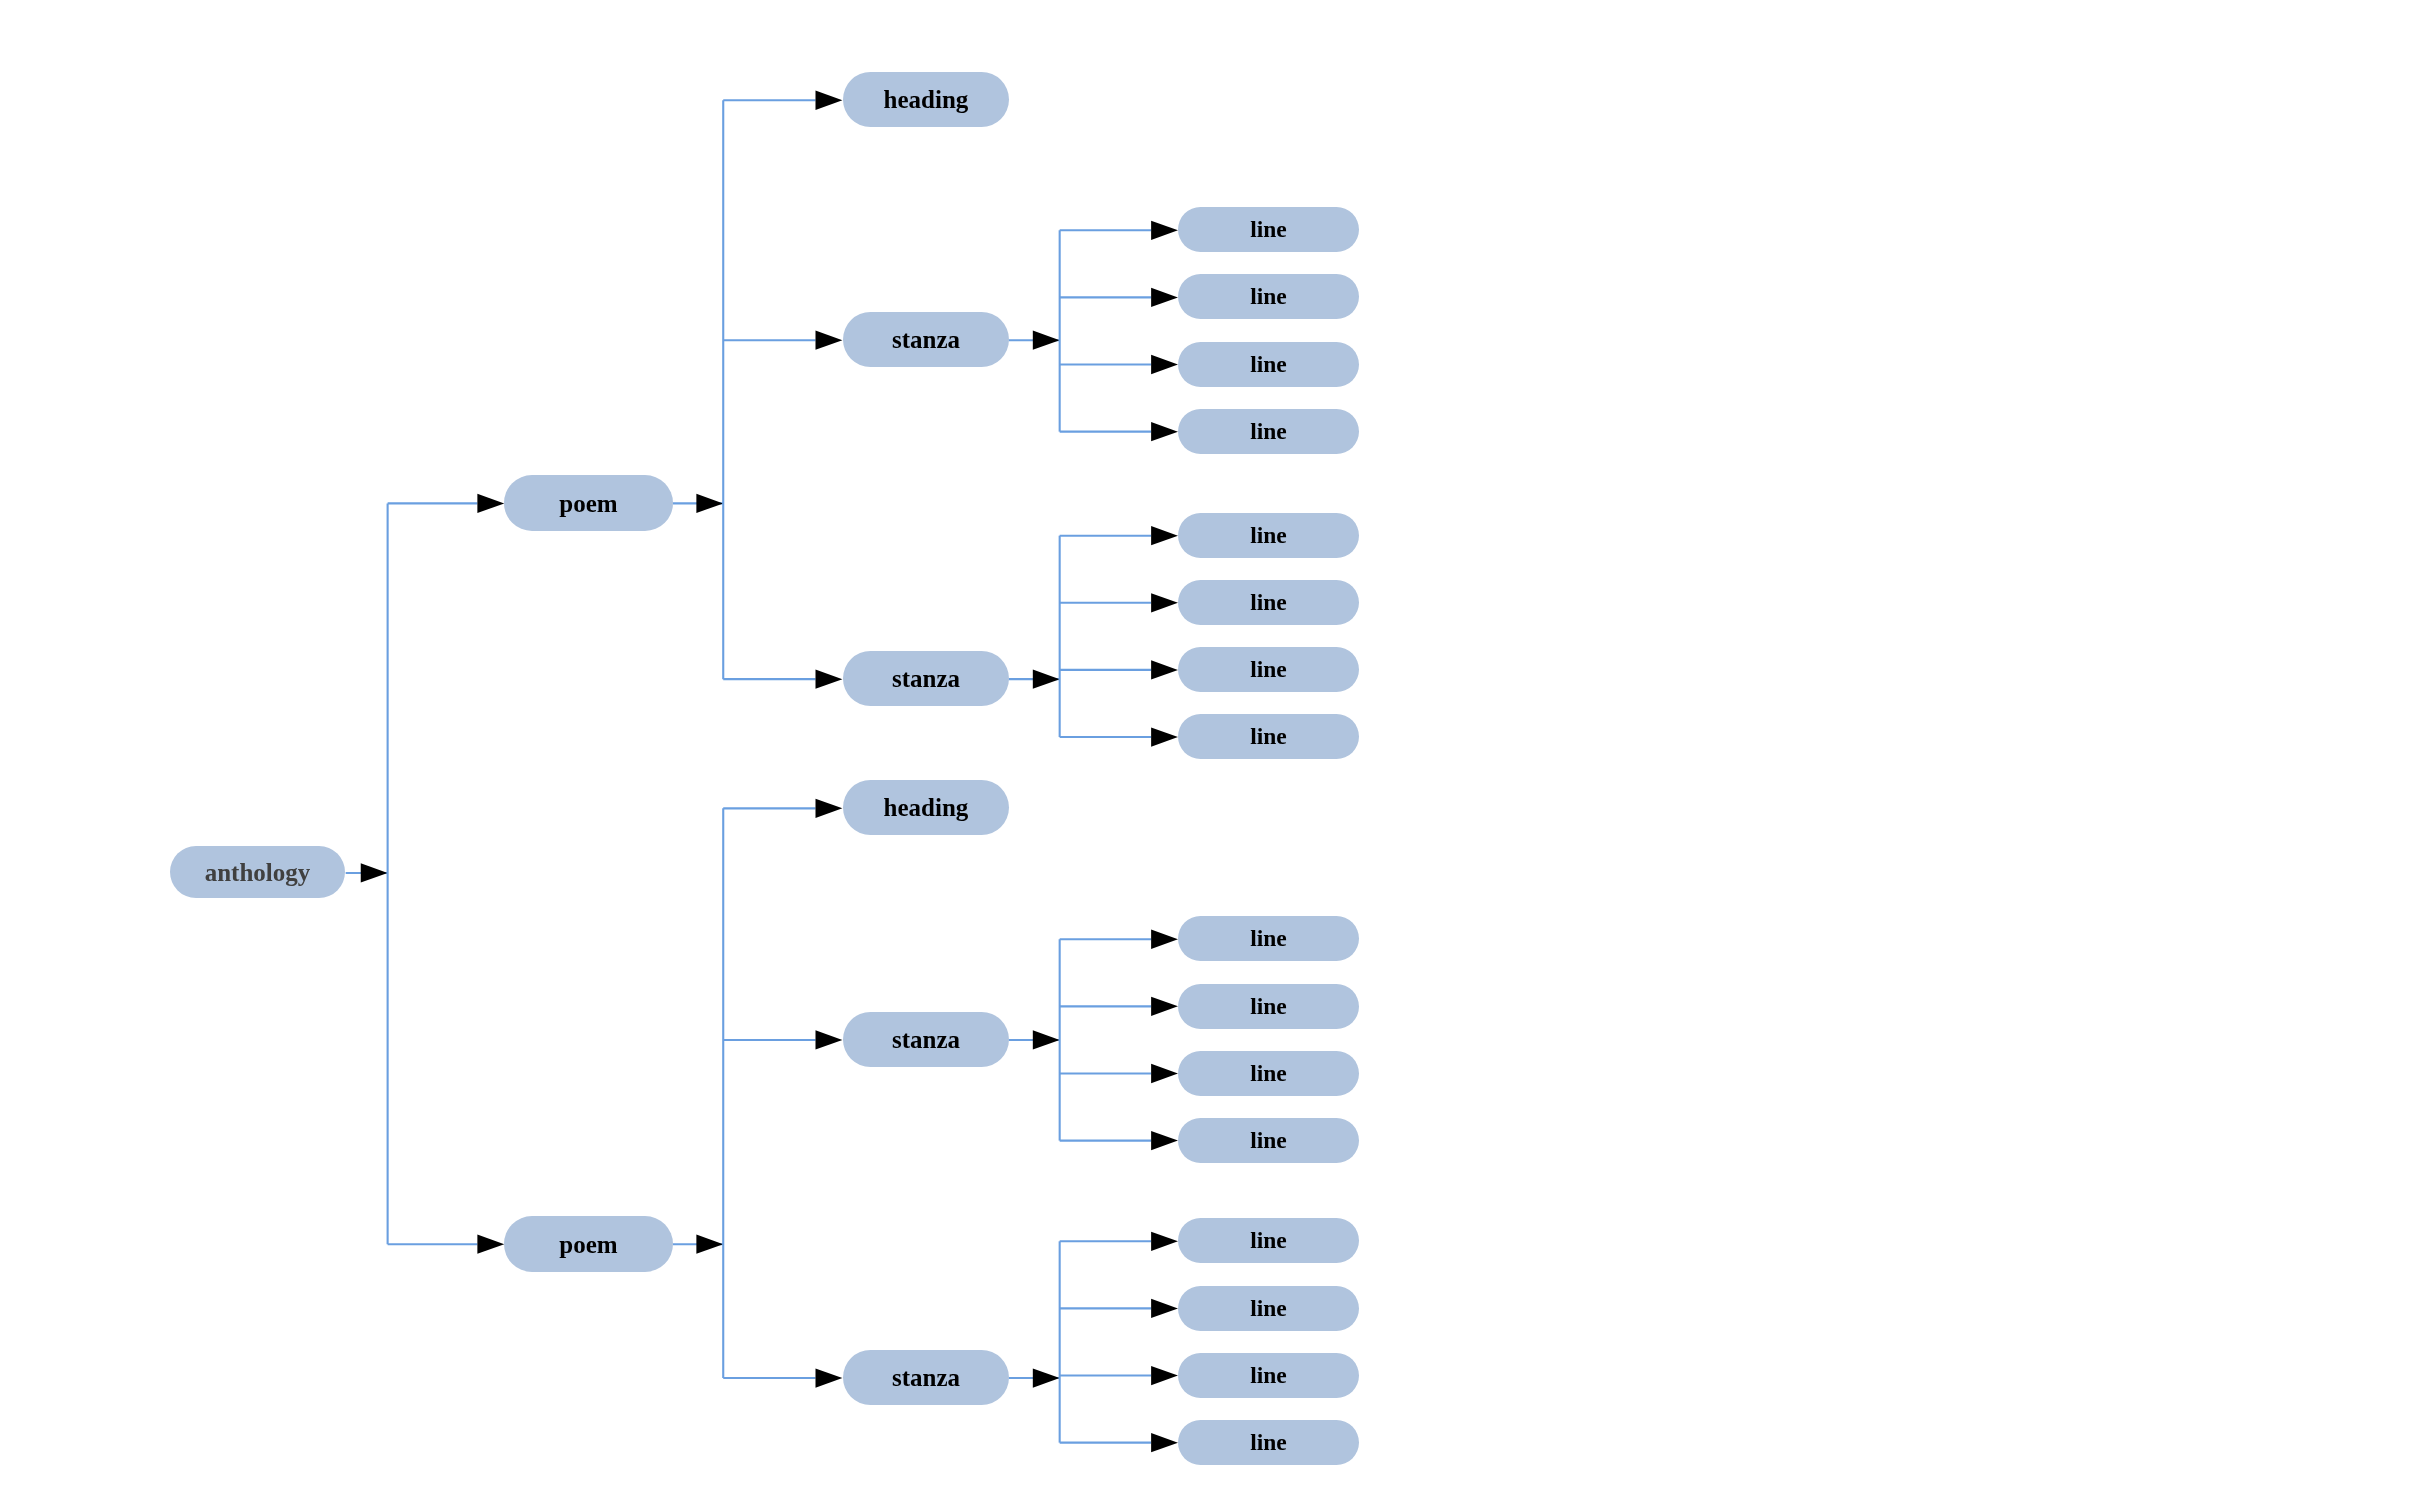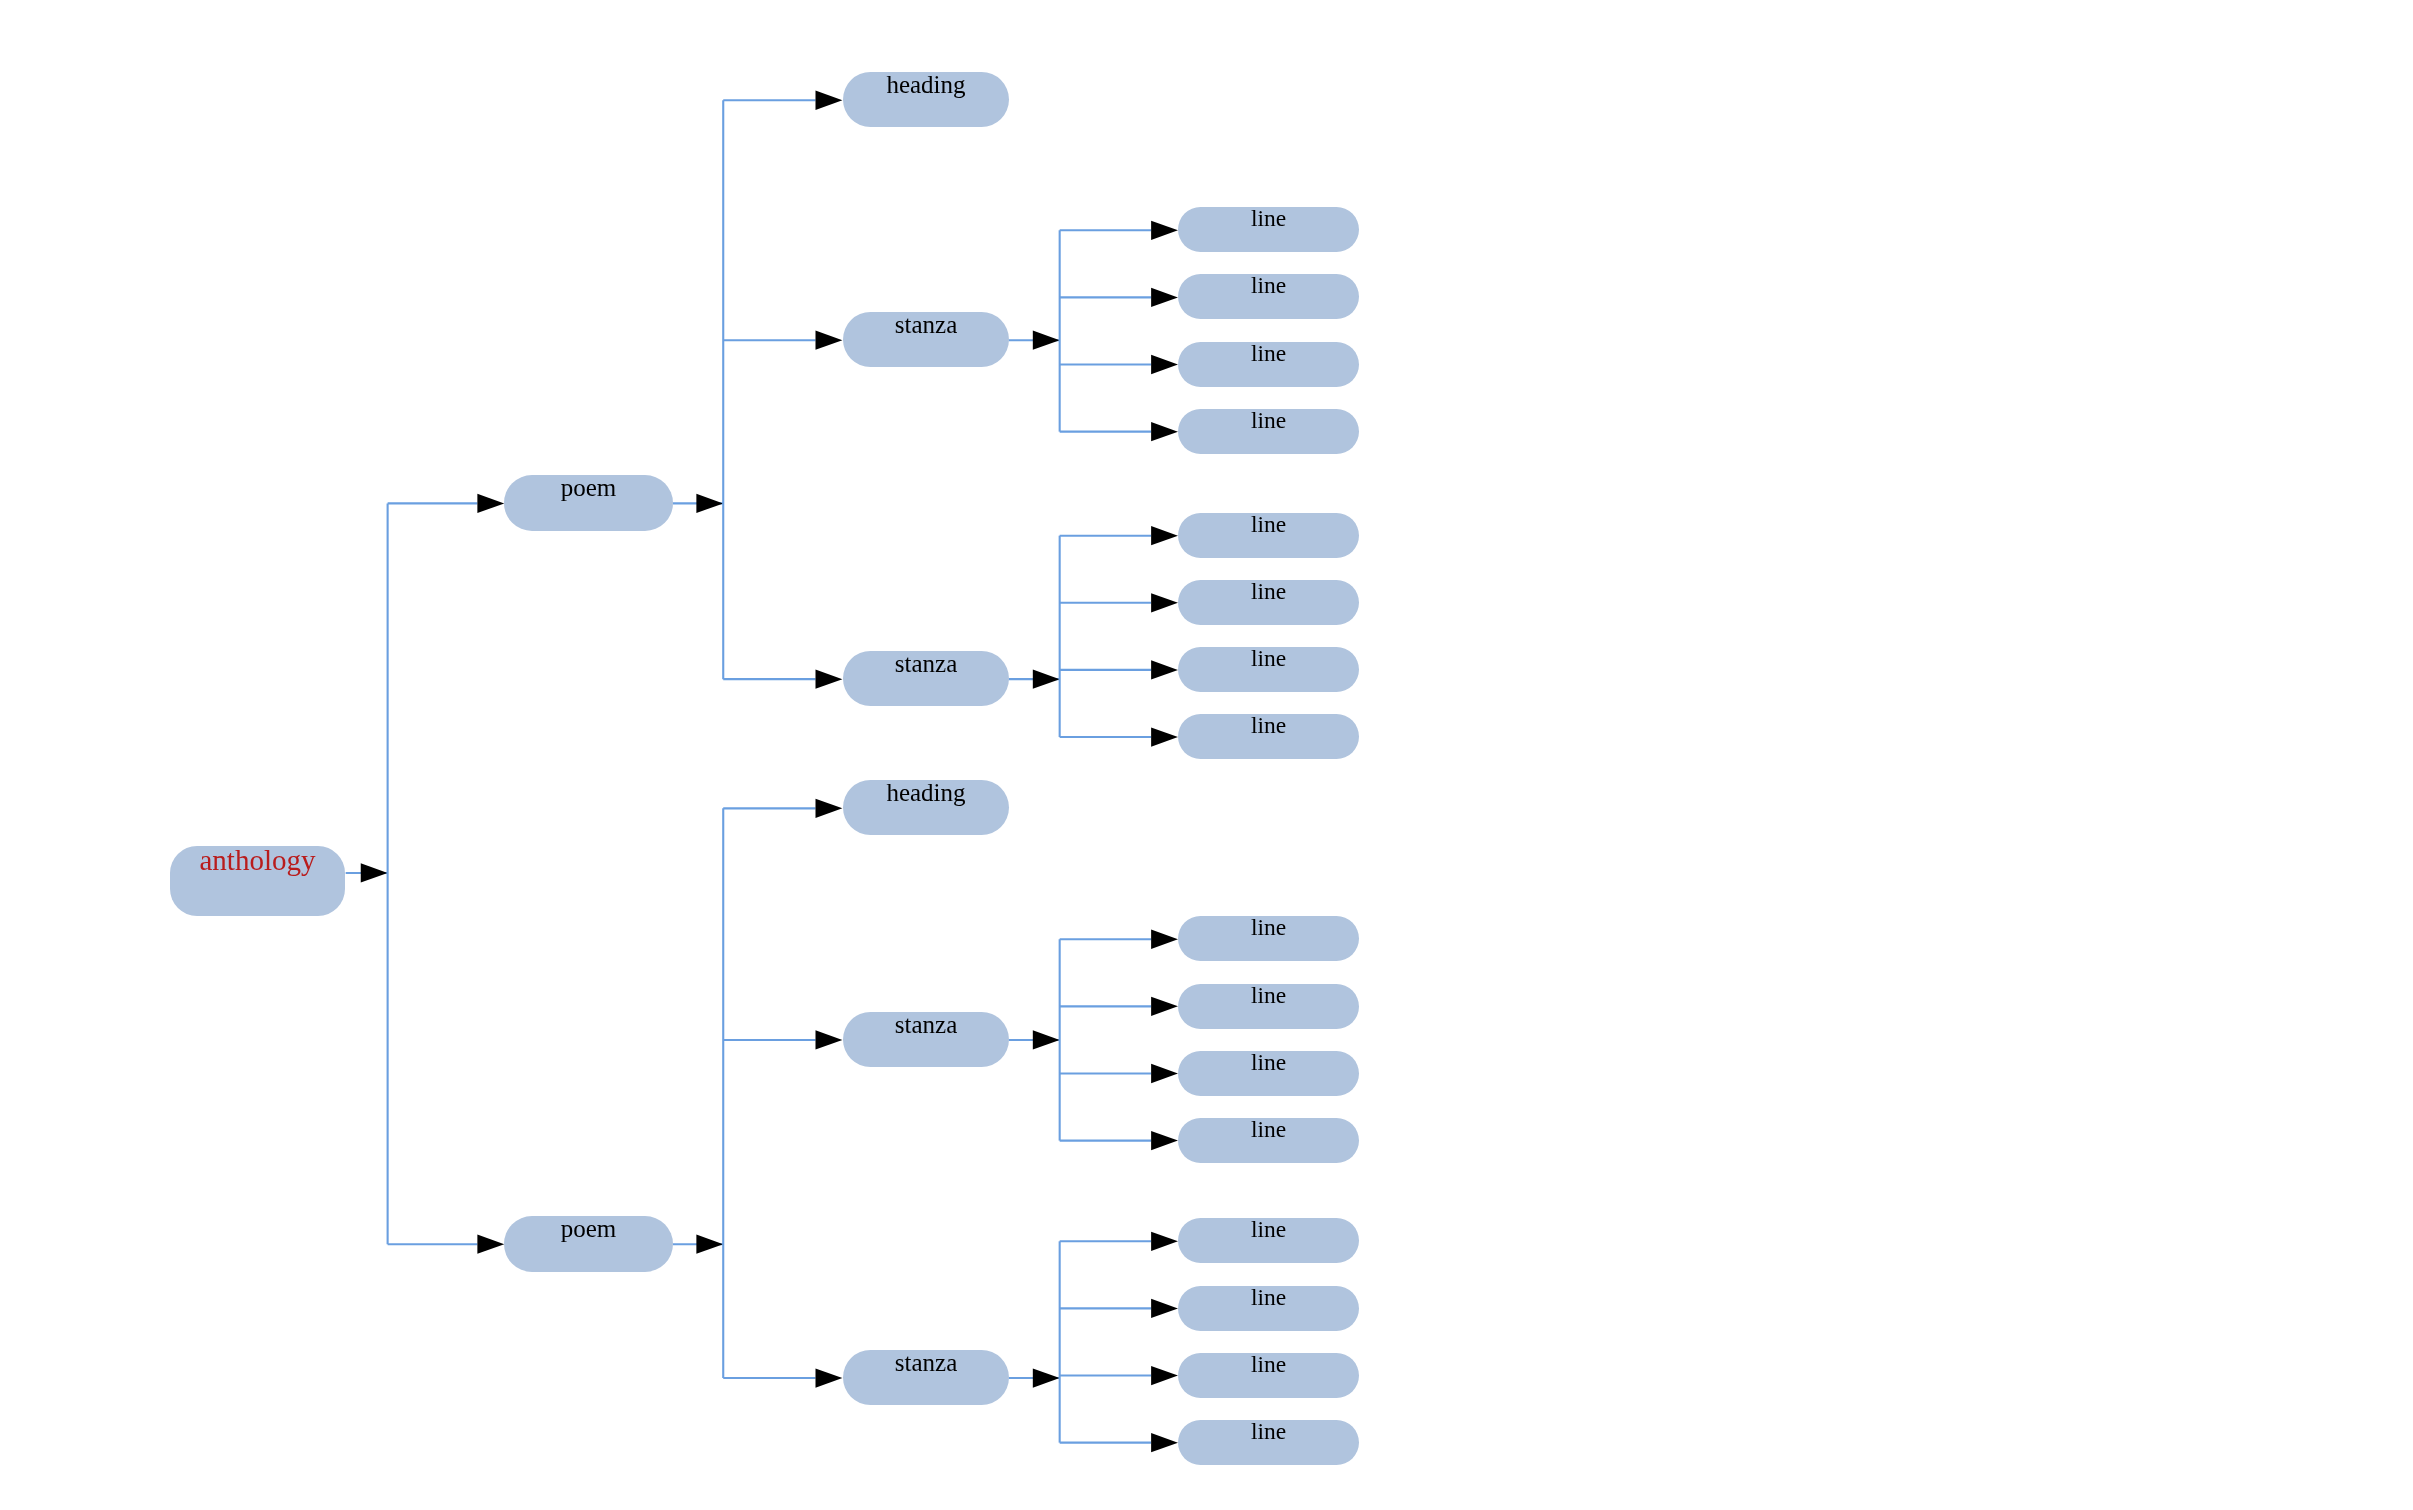--- a/index.html
+++ b/index.html
@@ -20,25 +20,26 @@
     position: absolute;
     left: 0;
     top: 0;
     width: 2413px;
     height: 1511px;
     pointer-events: none;
   }
   .node {
     position: absolute;
     display: flex;
+    align-items: center;
     justify-content: center;
     box-sizing: border-box;
     background: #b0c4de;
     color: #000000;
-    font-weight: normal;
+    font-weight: bold;
     font-family: "Liberation Serif", "DejaVu Serif", serif;
     white-space: nowrap;
     user-select: none;
   }
   .node-label {
     display: block;
     line-height: 1;
   }
 </style>
 </head>
@@ -110,21 +111,21 @@
       <polyline points="1263,1479 1372,1479" fill="none" stroke="#6a9fe0" stroke-width="2.5" stroke-linecap="butt" stroke-linejoin="miter"></polyline>
       <polygon points="1372,1467.5 1404,1479 1372,1490.5" fill="#000000"></polygon>
       <polyline points="1263,1559 1372,1559" fill="none" stroke="#6a9fe0" stroke-width="2.5" stroke-linecap="butt" stroke-linejoin="miter"></polyline>
       <polygon points="1372,1547.5 1404,1559 1372,1570.5" fill="#000000"></polygon>
       <polyline points="1263,1639 1372,1639" fill="none" stroke="#6a9fe0" stroke-width="2.5" stroke-linecap="butt" stroke-linejoin="miter"></polyline>
       <polygon points="1372,1627.5 1404,1639 1372,1650.5" fill="#000000"></polygon>
       <polyline points="1263,1719 1372,1719" fill="none" stroke="#6a9fe0" stroke-width="2.5" stroke-linecap="butt" stroke-linejoin="miter"></polyline>
       <polygon points="1372,1707.5 1404,1719 1372,1730.5" fill="#000000"></polygon>
     </svg>
   <div id="node-layer">
-      <div class="node" style="left: 170px; top: 846px; width: 175px; height: 70px; border-radius: 27px; background: rgb(176, 196, 222); color: #b91c1c; font-size: 29px;">
+      <div class="node" style="left: 170px; top: 846px; width: 175px; height: 52px; border-radius: 27px; background: rgb(176, 196, 222); color: #404040; font-size: 25px;">
         <span class="node-label">anthology</span>
       </div>
       <div class="node" style="left: 504px; top: 475px; width: 169px; height: 56px; border-radius: 28px; background: rgb(176, 196, 222); color: rgb(0, 0, 0); font-size: 25px;">
         <span class="node-label">poem</span>
       </div>
       <div class="node" style="left: 843px; top: 72px; width: 166px; height: 55px; border-radius: 28px; background: rgb(176, 196, 222); color: rgb(0, 0, 0); font-size: 25px;">
         <span class="node-label">heading</span>
       </div>
       <div class="node" style="left: 843px; top: 312px; width: 166px; height: 55px; border-radius: 28px; background: rgb(176, 196, 222); color: rgb(0, 0, 0); font-size: 25px;">
         <span class="node-label">stanza</span>

